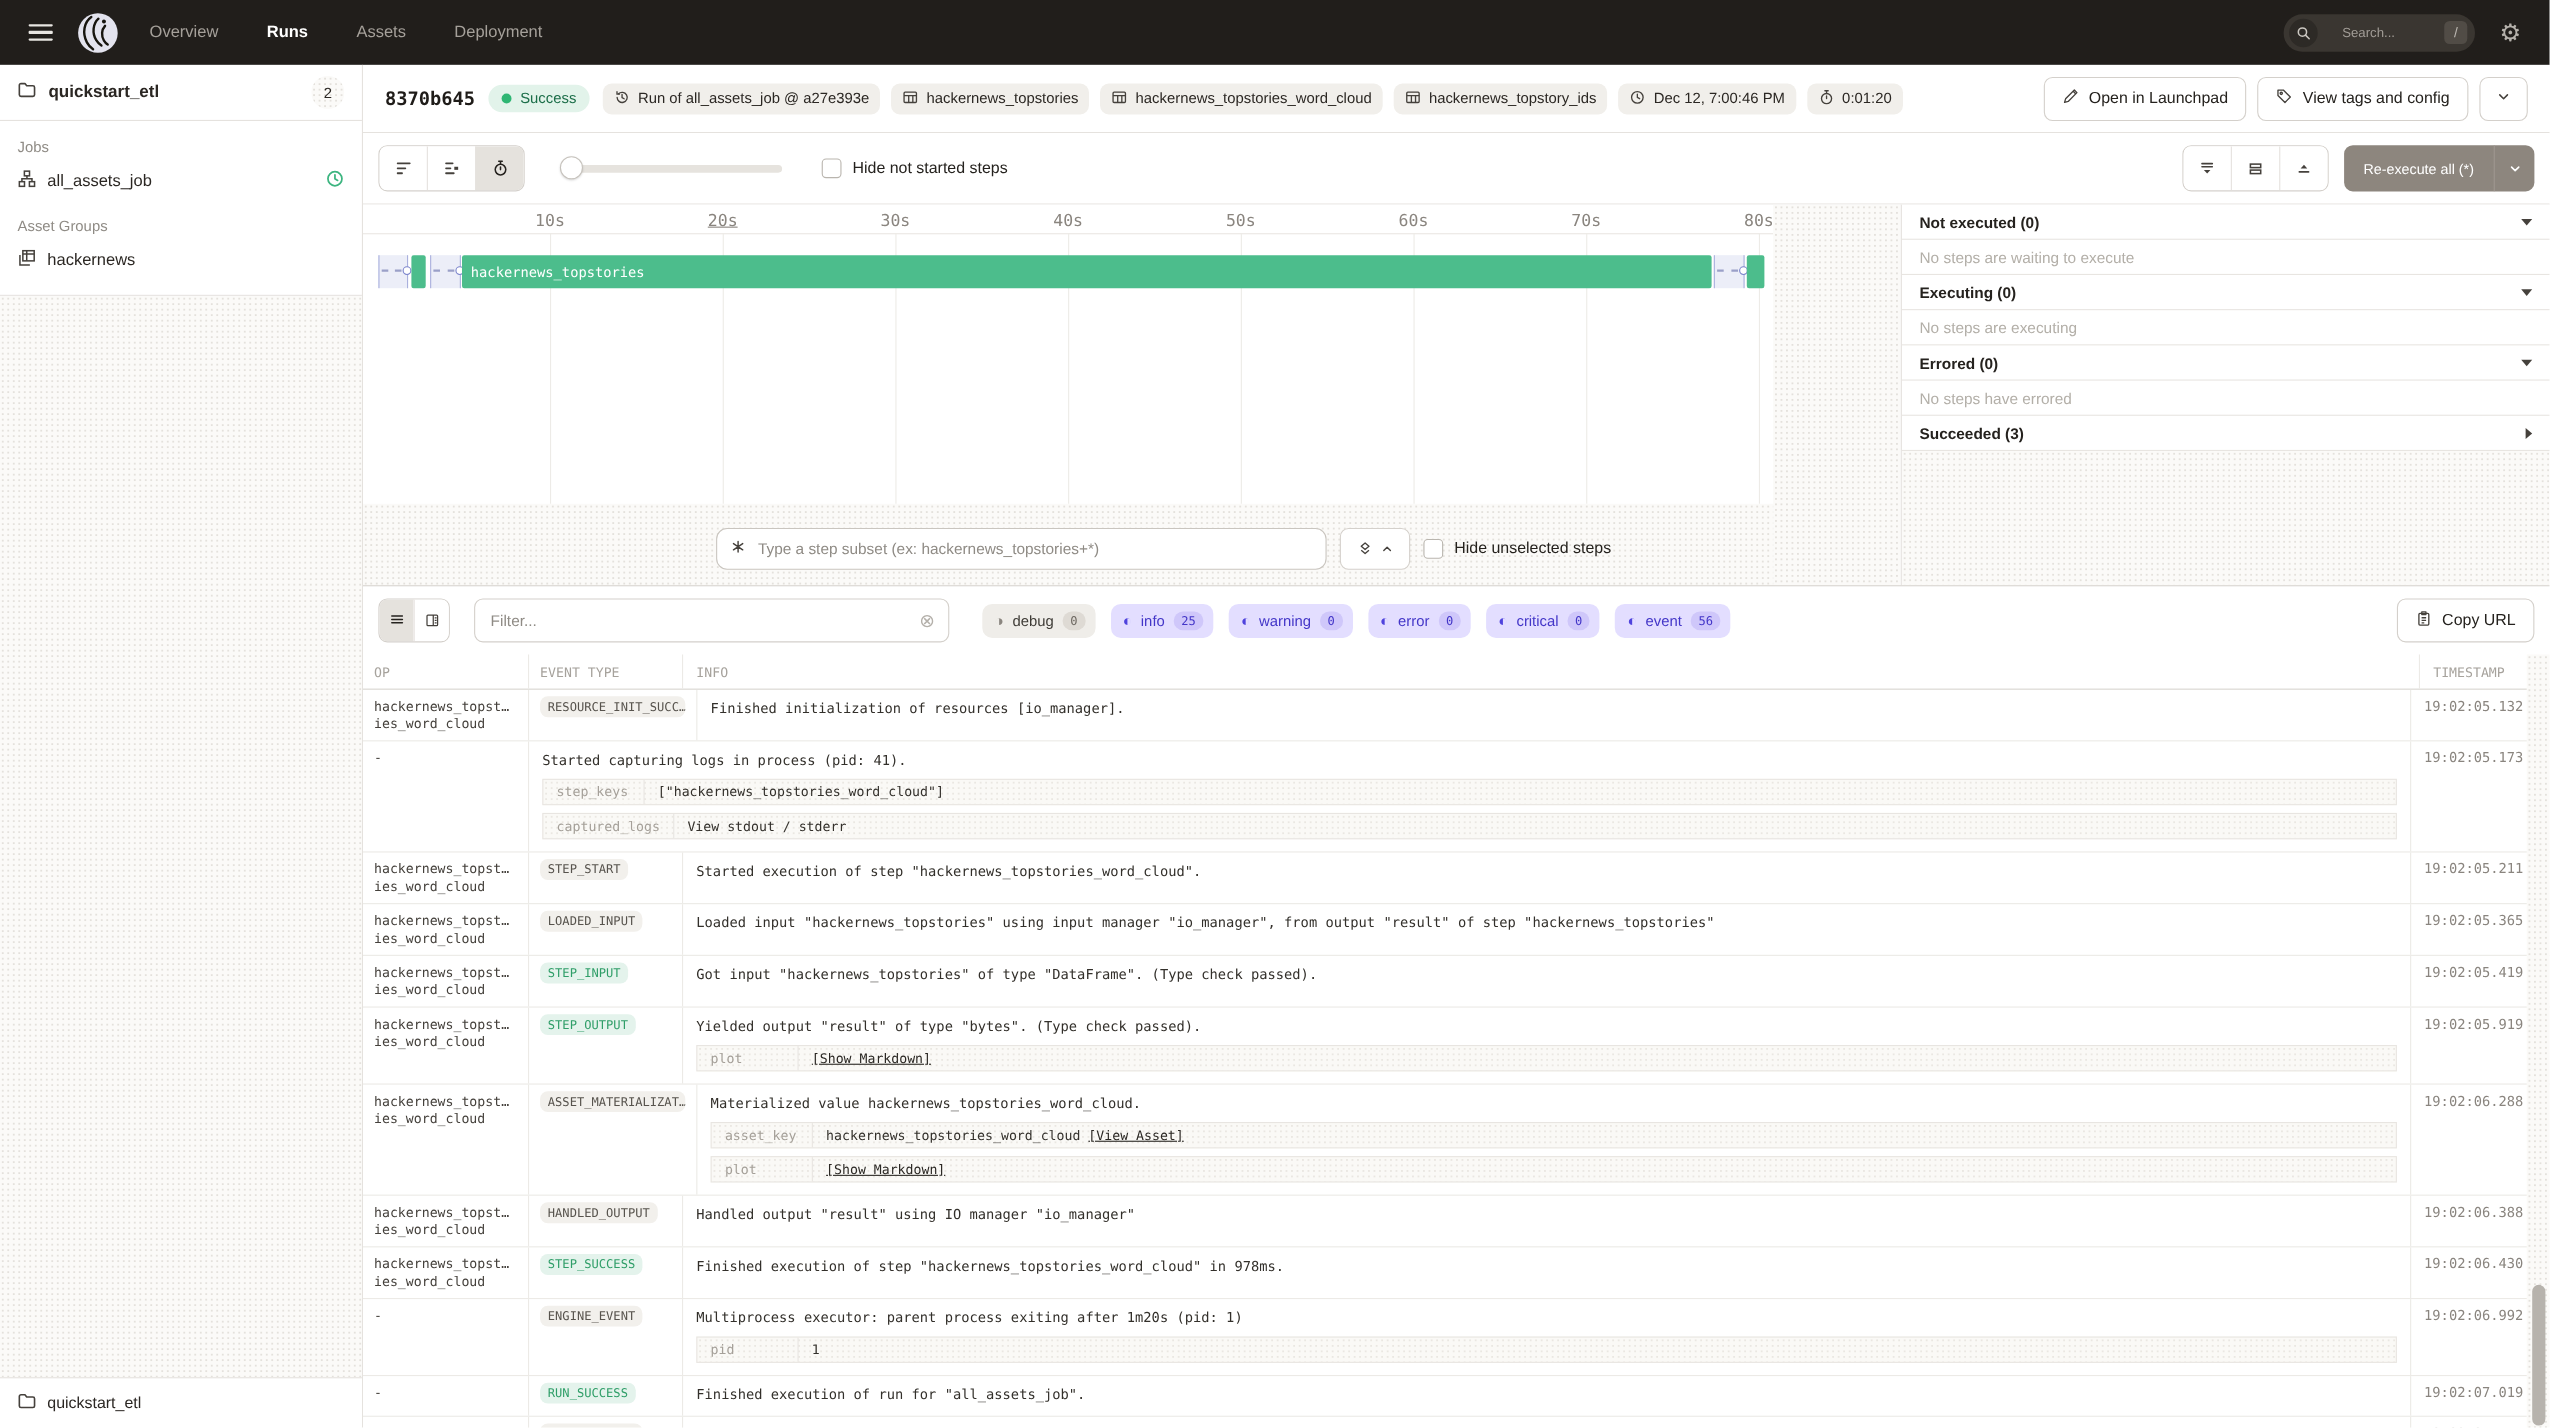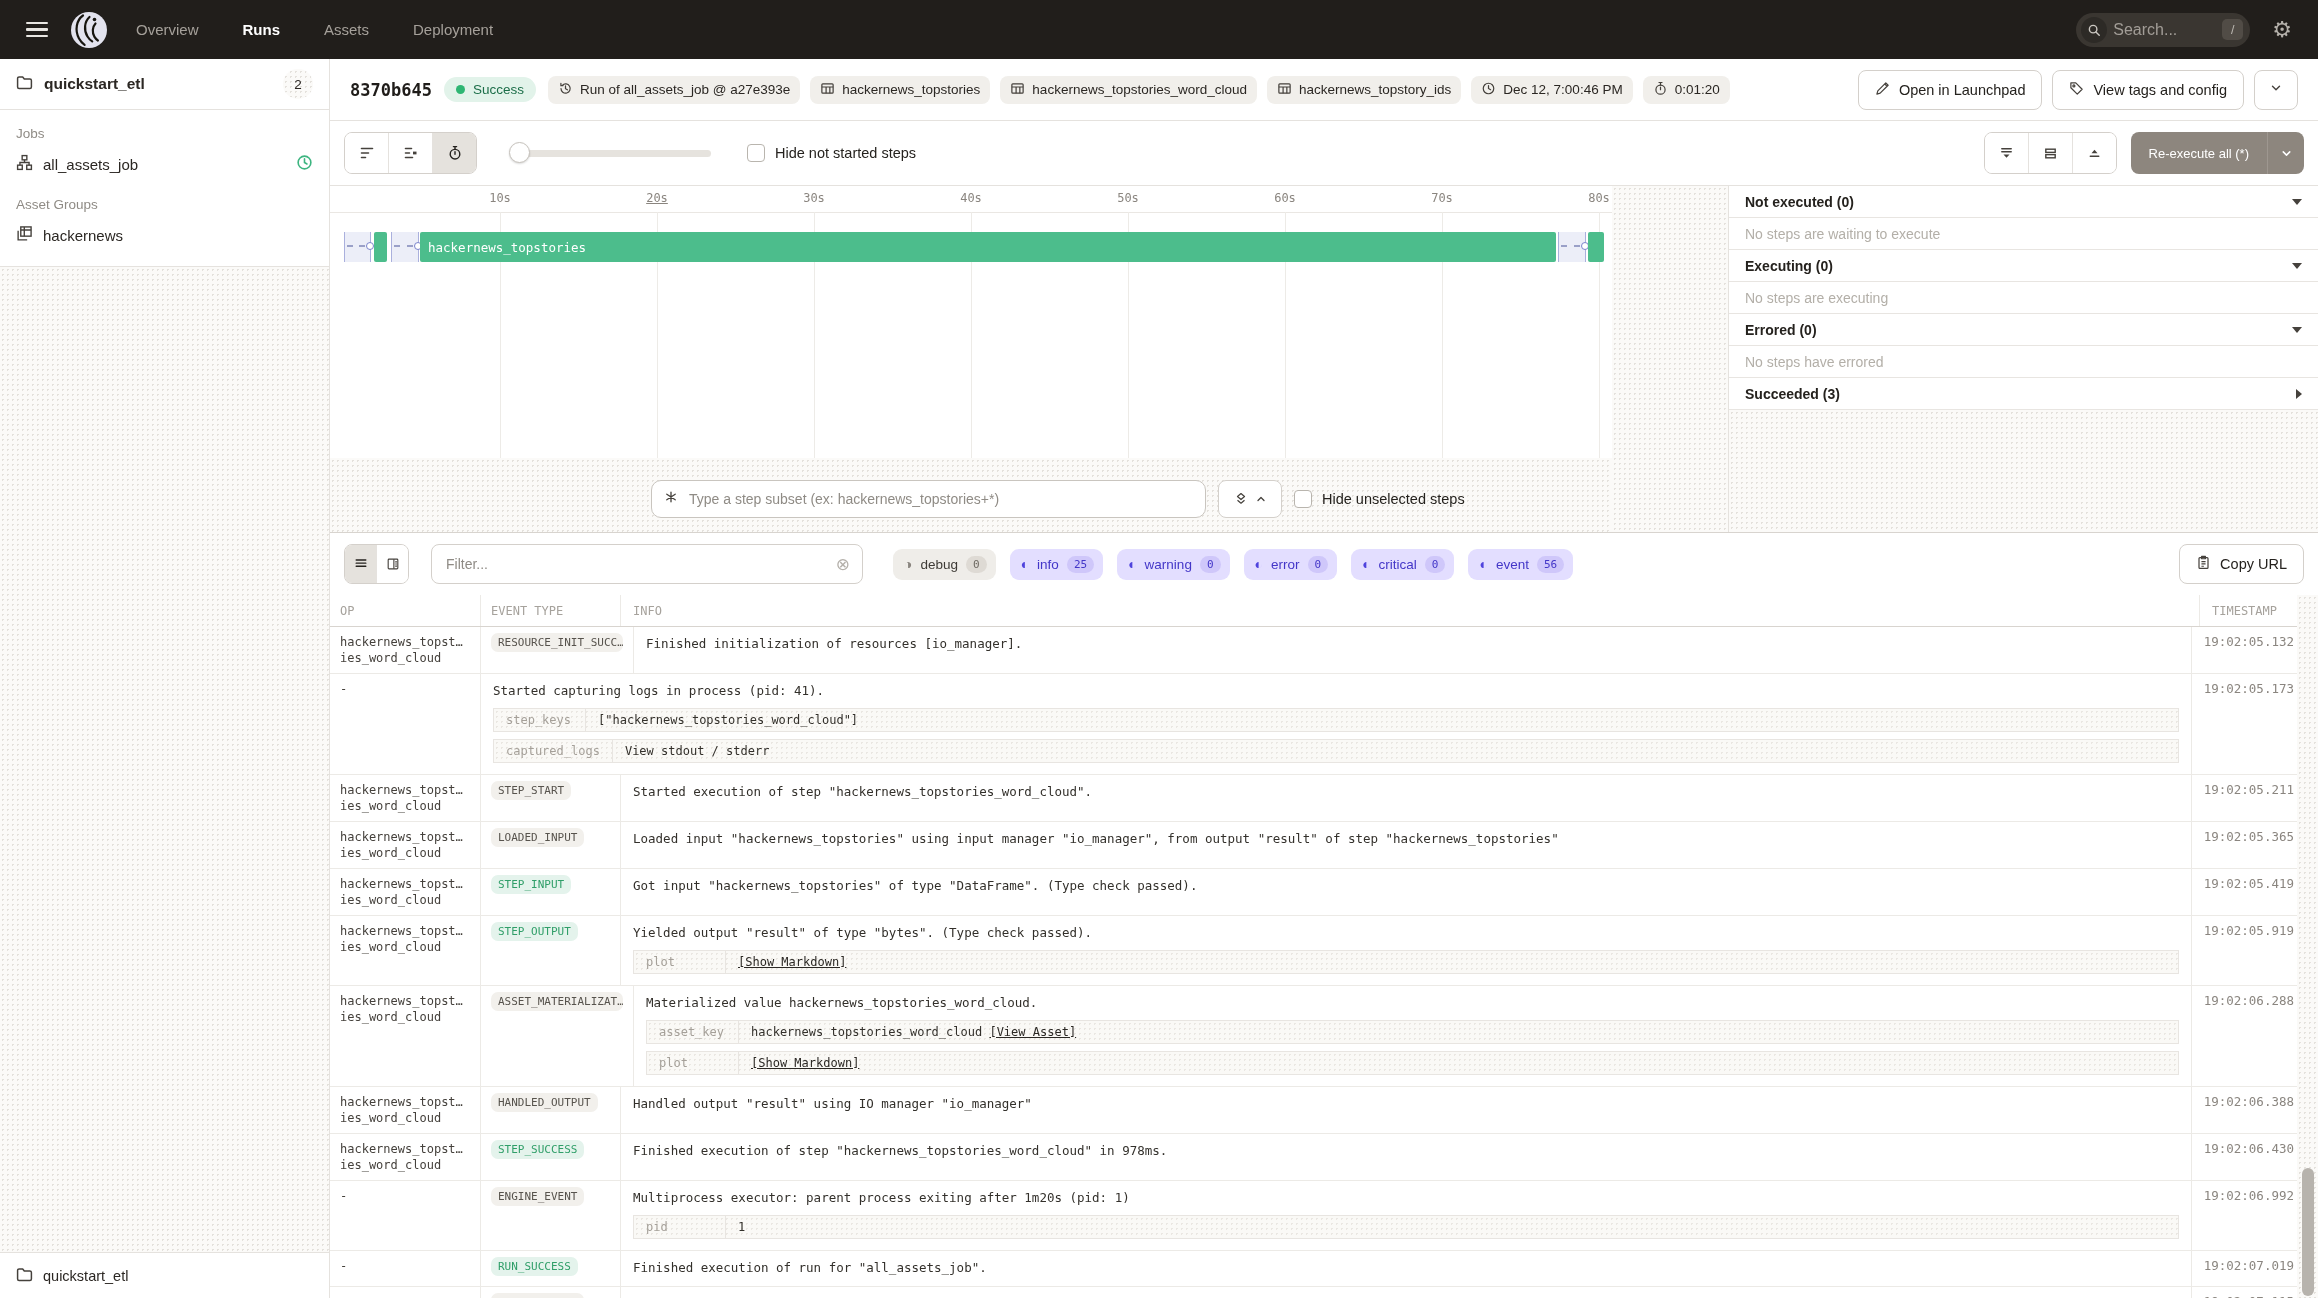--- a/index.html
+++ b/index.html
@@ -12,21 +12,21 @@
   #topnav{position:absolute;left:0;top:0;right:0;height:59px;background:#211e1b;display:flex;align-items:center;padding:0 26px;box-sizing:border-box;}
   .hamburger{width:22px;display:flex;flex-direction:column;gap:4px;cursor:pointer;margin-right:22px;}
   .hamburger span{height:2.5px;background:#e8e6e2;border-radius:1px;}
   .logo{width:38px;height:38px;margin-right:28px;}
   #nav-items{display:flex;gap:44px;align-items:center;}
   .nav-link{font-size:15px;color:#a5a09a;cursor:pointer;}
   .nav-link.active{color:#ffffff;font-weight:700;}
   .nav-right{margin-left:auto;display:flex;align-items:center;gap:22px;}
   .searchbox{width:174px;height:34px;background:#3a3631;border-radius:17px;display:flex;align-items:center;padding:0 7px 0 5px;box-sizing:border-box;cursor:text;}
   .mag{width:26px;height:26px;border-radius:50%;background:#2d2a26;display:grid;place-items:center;flex:none;}
-  .searchbox input{flex:1;min-width:0;background:transparent;border:none;outline:none;color:#d6d2cd;font-size:16px;margin-left:4px;font-family:"Liberation Sans",sans-serif;}
+  .searchbox input{flex:1;min-width:0;background:transparent;border:none;outline:none;color:#d6d2cd;font-size:12px;margin-left:20px;font-family:"Liberation Sans",sans-serif;}
   .searchbox input::placeholder{color:#a29d97;}
   .kbd{width:21px;height:21px;background:#514c46;border-radius:5px;color:#bcb8b2;font-size:12.5px;display:grid;place-items:center;flex:none;}
   .gear{font-size:22px;color:#b5b1ab;line-height:1;cursor:pointer;}
 
   
   #sidebar{position:absolute;left:0;top:59px;width:330px;bottom:0;border-right:1px solid #e5e2de;box-sizing:border-box;display:flex;flex-direction:column;background:#fff;}
   .side-top{height:50px;flex:none;display:flex;align-items:center;gap:11px;padding:0 16px;border-bottom:1px solid #e5e2de;}
   .side-top .repo-name{font-size:15.5px;font-weight:700;color:#2b2723;}
   .repo-badge{margin-left:auto;width:30px;height:30px;border-radius:50%;display:grid;place-items:center;font-size:13.5px;color:#2b2723;}
   .side-label{color:#8f8b85;font-size:13.5px;margin:16px 16px 6px;}
@@ -59,21 +59,21 @@
   .cb{width:18px;height:18px;border:1.5px solid #b9b5ae;border-radius:4px;background:#fff;box-sizing:border-box;flex:none;cursor:pointer;}
   .cb-label{font-size:14.5px;color:#25221e;margin-left:10px;}
   .gt-right{margin-left:auto;display:flex;align-items:center;gap:14px;}
   .re-btn{display:flex;height:42px;border-radius:8px;overflow:hidden;background:#8d867e;color:#fff;cursor:pointer;}
   .re-main{display:flex;align-items:center;padding:0 18px;font-size:13px;}
   .re-chev{width:36px;display:grid;place-items:center;border-left:1px solid #9e9790;}
 
   
   #gantt-pane{position:absolute;left:330px;top:186px;width:1398px;height:346px;background:#fff;overflow:hidden;}
   .tickbar{position:absolute;left:0;top:0;width:1282px;height:26px;border-bottom:1px solid #eae7e3;}
-  .tick{position:absolute;top:5px;transform:translateX(-50%);font-family:"DejaVu Sans Mono",monospace;font-size:12px;color:#8a857f;text-align:center;}
+  .tick{position:absolute;top:5px;transform:translateX(-50%);font-family:"DejaVu Sans Mono",monospace;font-size:15px;color:#8a857f;text-align:center;}
   .gridline{position:absolute;top:26px;height:246px;width:1px;background:#edebe7;}
   .gp-east{position:absolute;left:1282px;top:0;right:0;bottom:0;}
   .gp-south{position:absolute;left:0;top:272px;width:1282px;height:74px;}
   .seg-wait{position:absolute;top:46px;height:30px;background:#eceef8;border-left:1px solid #aab0dd;border-right:1px solid #aab0dd;box-sizing:border-box;}
   .seg-wait:after{content:'';position:absolute;left:2px;right:5px;top:13px;border-top:2px dashed #9aa0c8;}
   .seg-wait .dot{position:absolute;right:-4px;top:10px;width:8px;height:8px;border-radius:50%;background:#fff;border:1.5px solid #7b84cc;box-sizing:border-box;}
   .seg-green{position:absolute;top:46px;height:30px;background:#4cbd8c;border-radius:2px;}
   .main-bar{display:flex;align-items:center;padding-left:8px;box-sizing:border-box;color:#fff;font-family:"DejaVu Sans Mono",monospace;font-size:12.5px;white-space:nowrap;overflow:hidden;cursor:pointer;}
   .subset-row{position:absolute;left:290px;top:294px;display:flex;align-items:center;gap:12px;}
   .subset-input{width:555px;height:38px;border:1px solid #c9c5bf;border-radius:10px;background:#fff;display:flex;align-items:center;gap:9px;padding:0 12px;box-sizing:border-box;margin-left:31px;}

